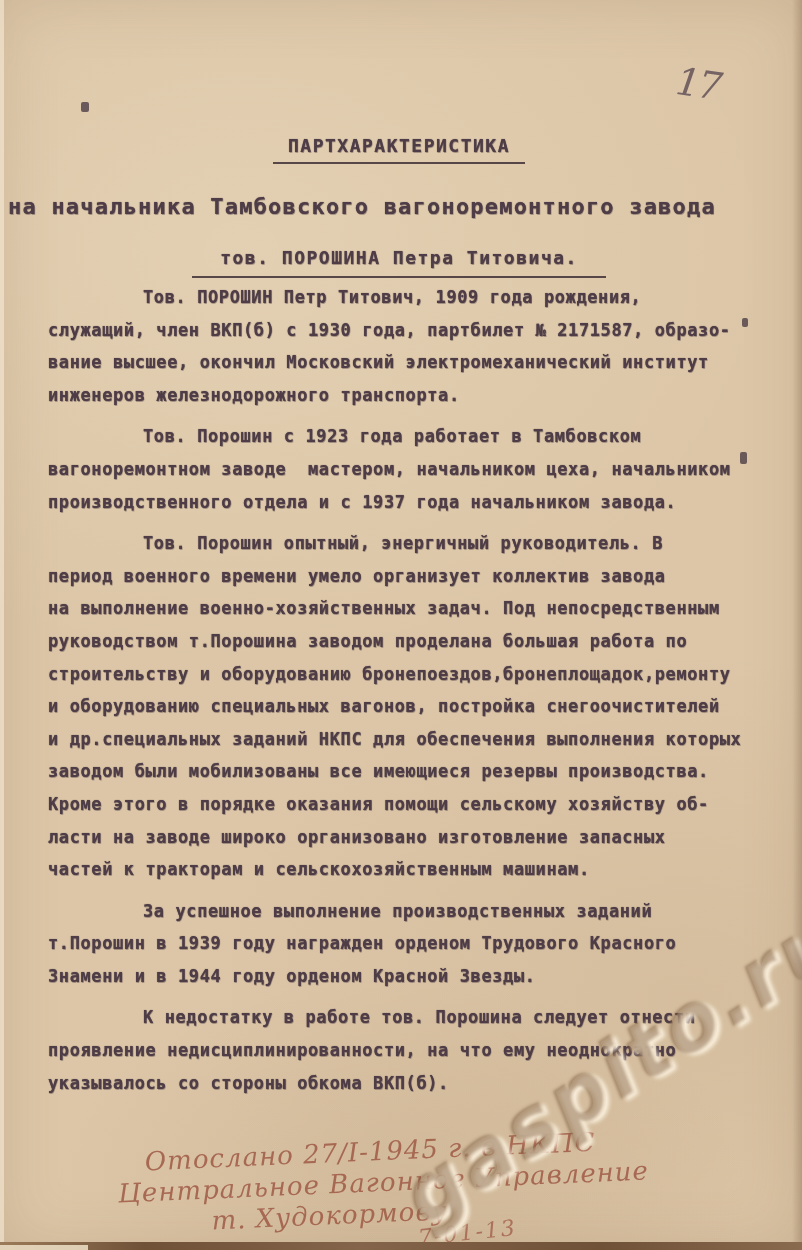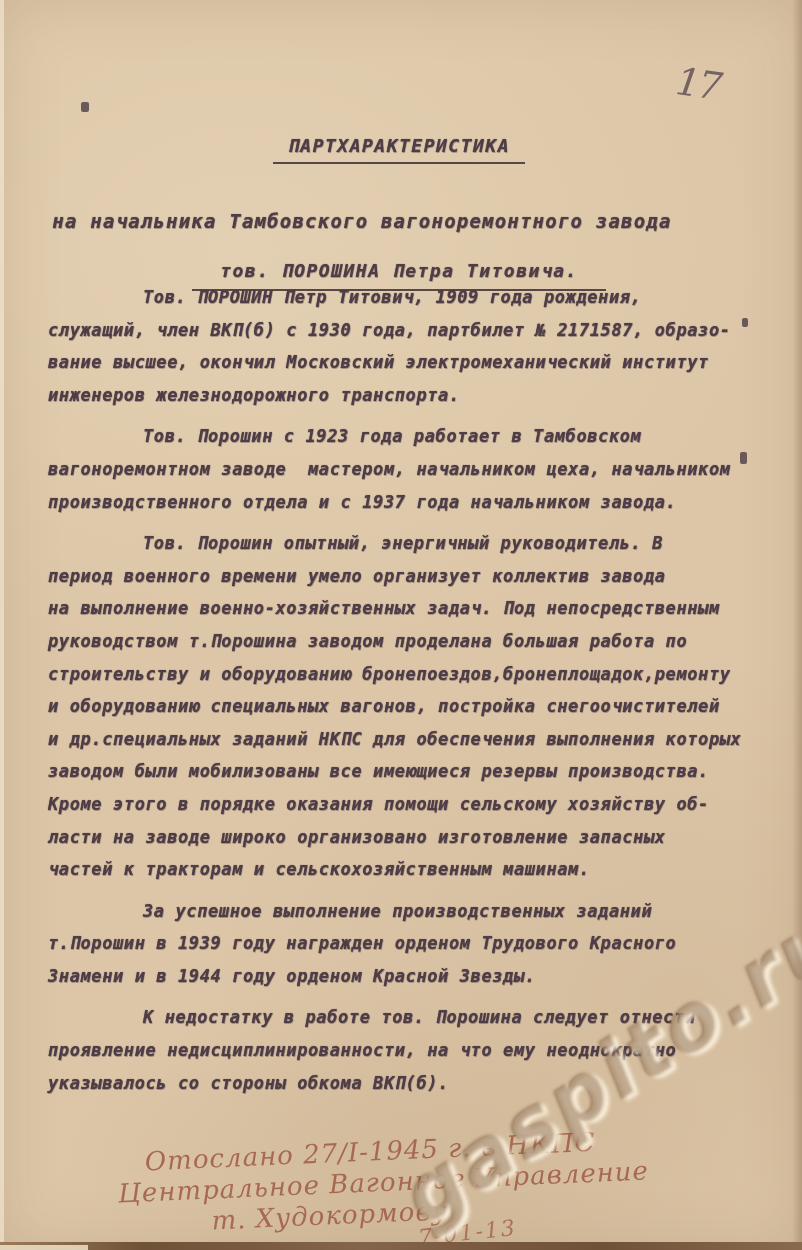--- a/index.html
+++ b/index.html
@@ -38,26 +38,25 @@
     font-style:italic;font-size:38px;color:var(--pencil);
     transform:rotate(8deg);letter-spacing:-2px;opacity:.9;
   }
 
   
   .header{position:absolute;left:0;top:114px;width:724px;text-align:center;color:var(--ink);}
   .typed{
     font-weight:700;
     text-shadow:0 0 1px rgba(78,61,70,.85), .6px .6px 0 rgba(78,61,70,.35);
     white-space:pre;
-    font-style:italic;
   }
   .header .title-line{font-size:18px;letter-spacing:1.5px;}
   .header .underlined{display:inline-block;border-bottom:2px solid rgba(62,47,54,.85);}
   .header .title-line .underlined{padding:0 15px 6px;}
-  .header .subtitle-line{font-size:19px;letter-spacing:1.2px;margin-top:25px;}
+  .header .subtitle-line{font-size:22px;letter-spacing:1.2px;margin-top:9px;}
   .header .addressee-line{font-size:18px;letter-spacing:1.5px;margin-top:7px;}
   .header .addressee-line .underlined{padding:0 28px 8px;}
 
   
   .body-block{position:absolute;left:48px;top:281px;width:720px;color:var(--ink);}
   .paragraph{margin:0 0 9px 0;}
   .line{font-size:17px;line-height:32.6px;letter-spacing:.6px;white-space:pre;}
   .line.indent{padding-left:95px;}
 
   

